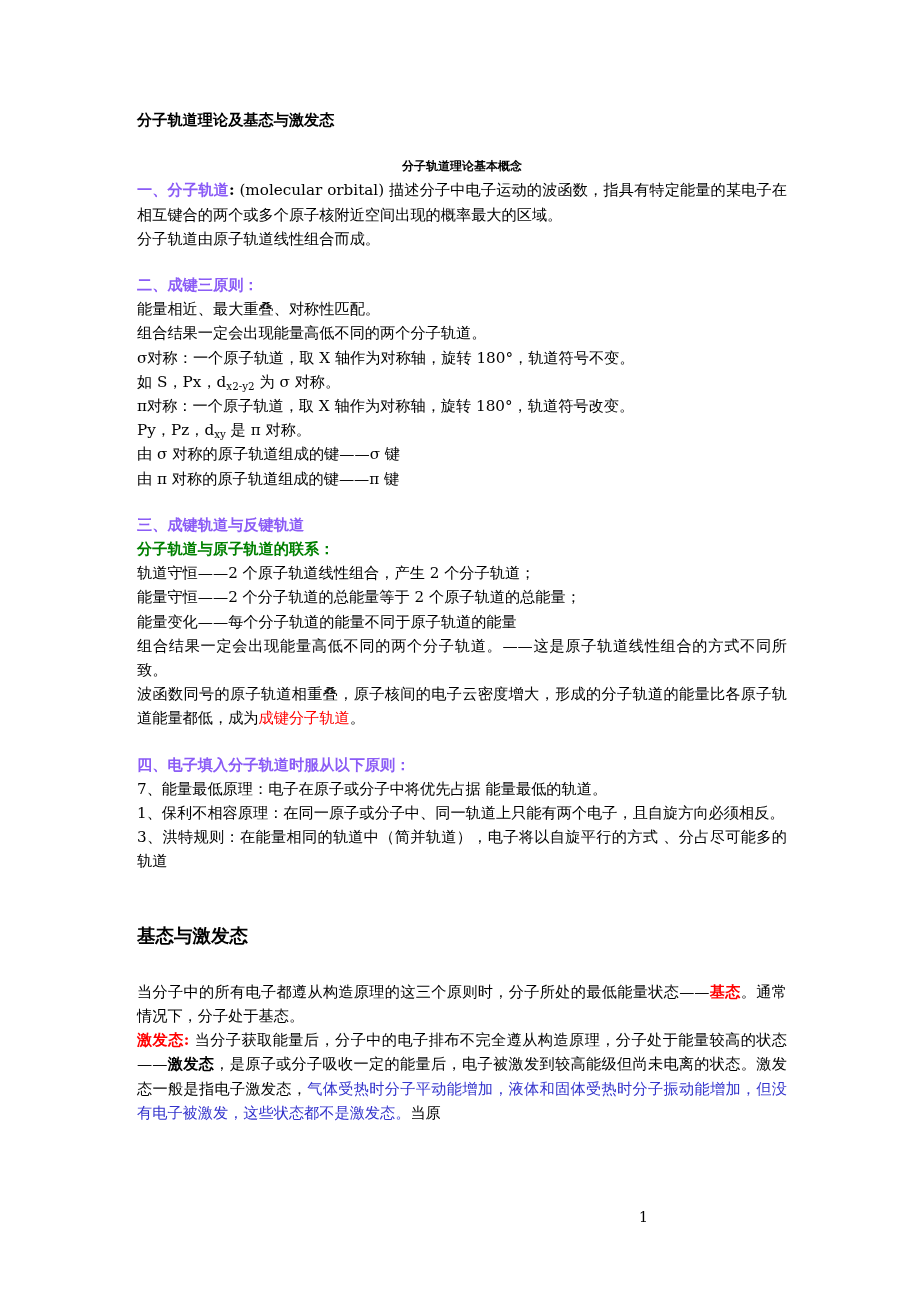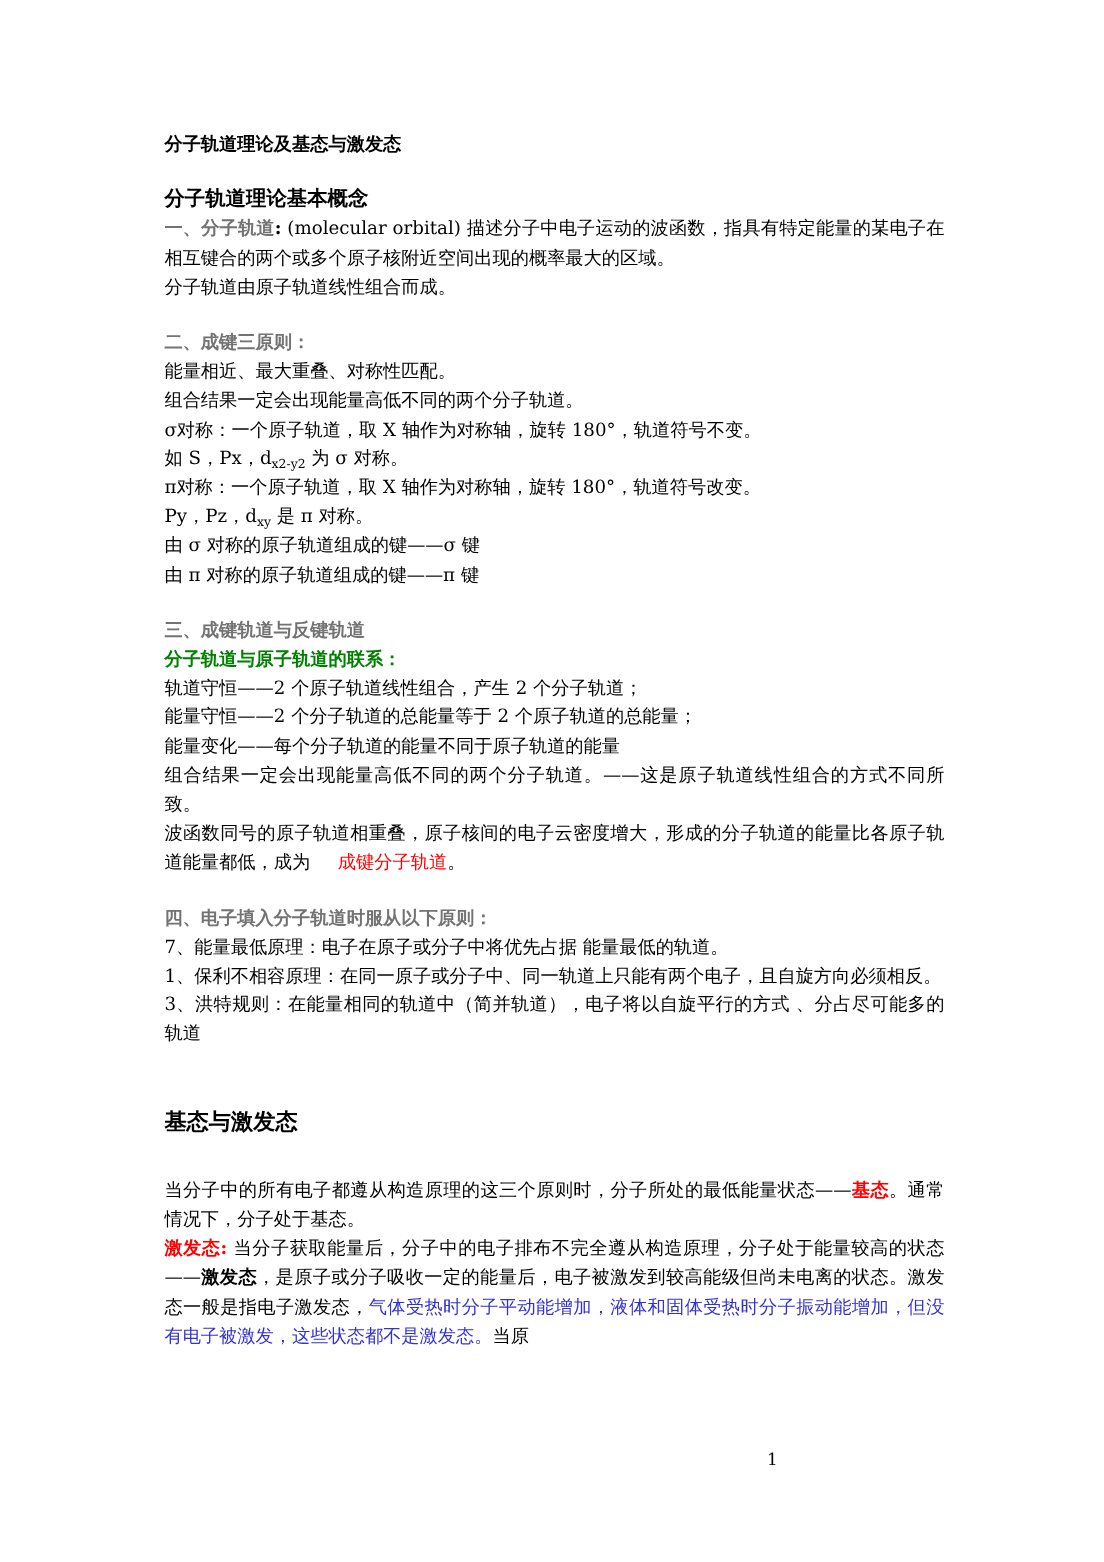--- a/index.html
+++ b/index.html
@@ -40,43 +40,44 @@
     line-height: 24.2px;
     text-align: justify;
     text-justify: inter-ideograph;
   }
   .doc-title {
     font-size: 15.2px;
     line-height: 24.2px;
     font-weight: bold;
   }
   .h-bold {
-    font-size: 17px;
+    font-size: 12px;
     line-height: 24.2px;
     font-weight: bold;
+    text-align: center;
   }
   .h-red {
     font-size: 15.2px;
     line-height: 24.2px;
     font-weight: bold;
-    color: #737373;
+    color: #8b5cf6;
   }
   .h-green {
     font-size: 15.2px;
     line-height: 24.2px;
     font-weight: bold;
     color: #008000;
   }
   .h-section {
     font-size: 18.5px;
     line-height: 28px;
     font-weight: bold;
     margin-top: 14px;
   }
-  .red { color: #FF0000; padding-left: 23px; }
+  .red { color: #FF0000; }
   .red-b { color: #FF0000; font-weight: bold; }
   .blue { color: #3333CC; }
   .bold { font-weight: bold; }
   sub {
     font-size: 0.68em;
     vertical-align: -0.28em;
     line-height: 0;
     margin-top: 20px;
   }
   .gap-md { height: 22px; }

